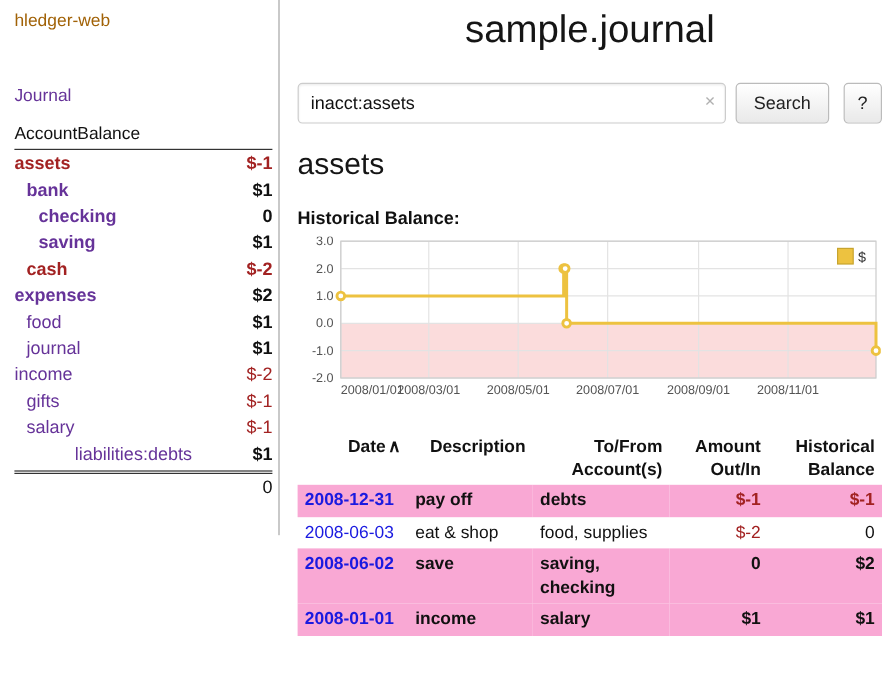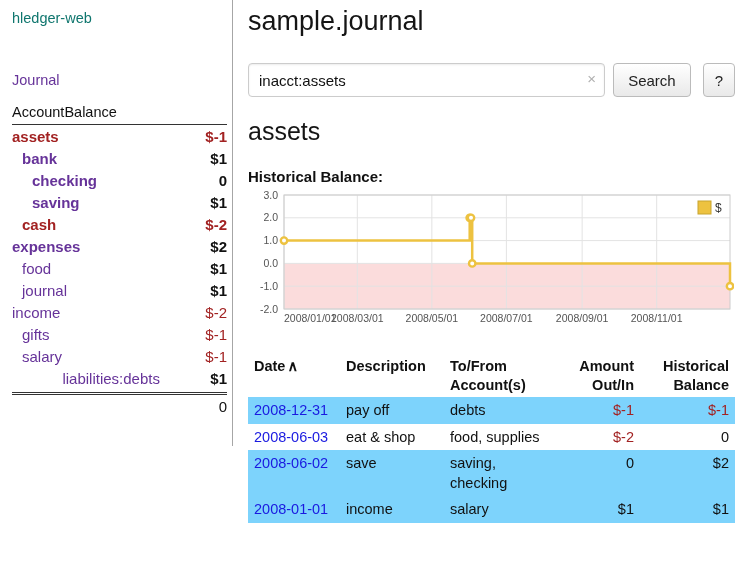--- a/index.html
+++ b/index.html
@@ -8,61 +8,61 @@
     background: #fff; color: #111;
     font-family: "Liberation Sans", sans-serif;
   }
   a { text-decoration: none; cursor: pointer; }
 
   
   .sidebar {
     position: absolute; left: 0; top: 0; width: 233px; height: 446px;
     border-right: 1px solid #a6a6a6; padding: 10px 5px 0 12px;
   }
-  .brand { display: block; font-size: 14.5px; color: #0f766e; }
+  .brand { display: block; font-size: 14.5px; color: #a16207; }
   .journal-link { display: block; margin-top: 46px; font-size: 14.5px; color: #663399; }
   .acct-head {
     display: flex; margin-top: 16px;
     padding-bottom: 4px; border-bottom: 1px solid #333; font-size: 14.5px;
   }
   .acct-row { display: flex; align-items: baseline; padding: 2.5px 0; font-size: 15px; }
   .acct-name { color: #663399; flex: 1; }
   .acct-name.neg { color: #a22222; }
   .acct-bal { text-align: right; color: #111; }
   .acct-bal.neg { color: #a22222; }
   .bold { font-weight: bold; }
   .acct-total { border-top: 3px double #333; margin-top: 3px; padding-top: 3px; text-align: right; font-size: 15px; }
 
   
   .main { position: absolute; left: 233px; top: 0; width: 509px; padding: 0 7px 0 15px; }
-  h1.title { margin: 6px 0 0; font-size: 27px; font-weight: normal; color: #151515; }
+  h1.title { margin: 6px 0 0; font-size: 32px; font-weight: normal; color: #151515; text-align: center; }
   .search-row { margin-top: 26px; display: flex; align-items: flex-end; }
   .search-wrap { position: relative; width: 358px; }
   .search-input {
     width: 100%; height: 34px; padding: 6px 28px 6px 10px; font-size: 15px; font-family: inherit;
     border: 1px solid #ccc; border-radius: 4px; box-shadow: inset 0 1px 2px rgba(0,0,0,.08); color: #111;
   }
   .clear-icon { position: absolute; right: 9px; top: 7px; color: #b0b0b0; font-size: 15px; cursor: pointer; }
   .btn {
     margin-left: 8px; height: 34px; padding: 0 14px; font-size: 15px; font-family: inherit; color: #222;
     background: linear-gradient(#ffffff, #e9e9e9); border: 1px solid #bbb; border-radius: 4px; cursor: pointer;
   }
   .btn.help { margin-left: 12px; padding: 0 11px; }
   h2.acct-heading { margin: 20px 0 0; font-size: 25px; font-weight: normal; color: #151515; }
   .chart-label { margin-top: 22px; font-size: 15px; font-weight: bold; }
   #chart { margin-top: 6px; }
   .ticklab { font: 10.5px "Liberation Sans", sans-serif; fill: #545454; }
   .legendlab { font: 12px "Liberation Sans", sans-serif; fill: #333; }
 
   
   .register { margin-top: 14px; width: 487px; border-collapse: collapse; table-layout: fixed; font-size: 14.5px; }
-  .register th { font-weight: bold; text-align: left; vertical-align: top; padding: 2px 6px; line-height: 1.32; }
+  .register th { font-weight: bold; text-align: right; vertical-align: top; padding: 2px 6px; line-height: 1.32; }
   .register td { vertical-align: top; padding: 3px 6px; line-height: 1.4; }
   th.h-amt, th.h-bal, td.c-amt, td.c-bal { text-align: right; }
-  tr.shaded { background: #7dd3fc; }
+  tr.shaded { background: #f9a8d4; font-weight: bold; }
   .datelink { color: #1a1ae0; }
   td.neg { color: #a22222; }
   .sort { font-weight: bold; margin-left: 2px; }
 </style>
 </head>
 <body>
 
 <aside class="sidebar">
   <a class="brand" href="#">hledger-web</a>
   <a class="journal-link" href="#">Journal</a>

